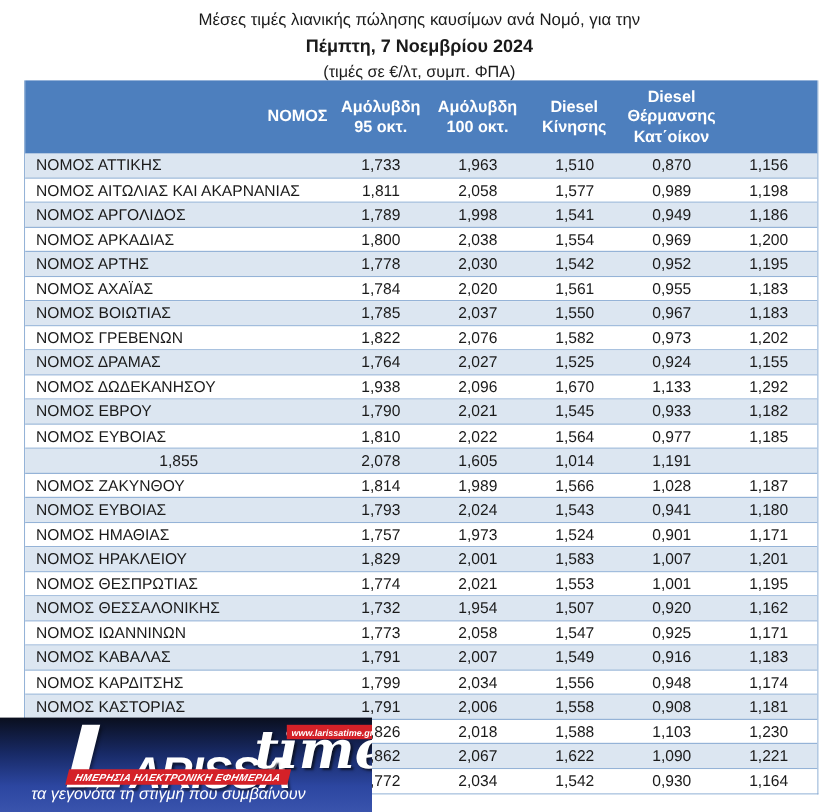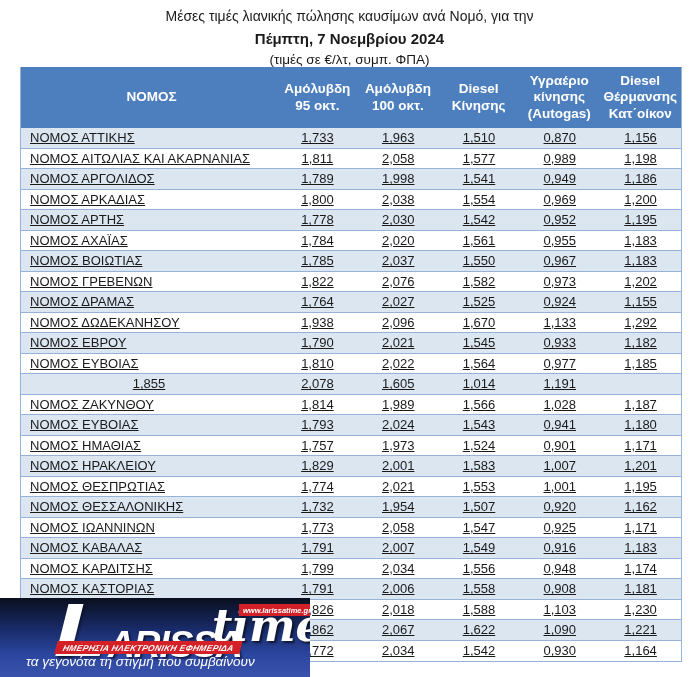--- a/index.html
+++ b/index.html
@@ -12,23 +12,23 @@
   #title2{top:30px;font-size:15px;font-weight:bold;}
   #title3{top:52px;font-size:13.5px;}
 
   
   #price-table{position:absolute;left:20px;top:67px;width:660px;
                border:1px solid #95b3d7;border-top:none;box-sizing:content-box;}
   .grid-row{display:grid;grid-template-columns:256px repeat(5,1fr);}
   #table-header{background:#4d7fbe;color:#ffffff;font-weight:bold;font-size:13.5px;
                 height:61px;align-items:center;}
   #table-header .hcell{text-align:center;line-height:1.22;padding:0 4px;}
-  #table-header .hcell.name{text-align:center;padding-left:9px;}
+  #table-header .hcell.name{text-align:right;padding-left:9px;}
   .body-row{height:20.5px;align-items:center;font-size:13px;
-            border-bottom:1px solid #95b3d7;box-sizing:border-box;background:#ffffff;text-decoration:underline;}
+            border-bottom:1px solid #95b3d7;box-sizing:border-box;background:#ffffff;}
   .body-row:last-child{border-bottom:none;}
   .body-row.alt{background:#dce6f1;}
   .cell-name{padding-left:9px;white-space:nowrap;overflow:hidden;}
   .cell-num{text-align:center;}
 
   
   #logo{position:absolute;left:0;top:598px;width:310px;height:79px;z-index:5;
         background:linear-gradient(180deg,#0a0f1e 0%,#182a66 38%,#2c46a0 72%,#3a54ad 100%);
         overflow:hidden;}
   #logo-l-tile{position:absolute;left:62px;top:6px;width:46px;height:52px;
@@ -58,21 +58,20 @@
   <div class="title-line" id="title1">Μέσες τιμές λιανικής πώλησης καυσίμων ανά Νομό, για την</div>
   <div class="title-line" id="title2">Πέμπτη, 7 Νοεμβρίου 2024</div>
   <div class="title-line" id="title3">(τιμές σε €/λτ, συμπ. ΦΠΑ)</div>
 
   <div id="price-table">
     <div id="table-header" class="grid-row">
       <div class="hcell name">ΝΟΜΟΣ</div>
       <div class="hcell">Αμόλυβδη 95 οκτ.</div>
       <div class="hcell">Αμόλυβδη 100 οκτ.</div>
       <div class="hcell">Diesel Κίνησης</div>
-      <div class="hcell">Υγραέριο κίνησης (Autogas)</div>
       <div class="hcell">Diesel Θέρμανσης Κατ΄οίκον</div>
     </div>
     <div id="table-body">
         <div class="grid-row body-row alt">
           <div class="cell-name">ΝΟΜΟΣ ΑΤΤΙΚΗΣ</div>
           <div class="cell-num">1,733</div>
           <div class="cell-num">1,963</div>
           <div class="cell-num">1,510</div>
           <div class="cell-num">0,870</div>
           <div class="cell-num">1,156</div>

